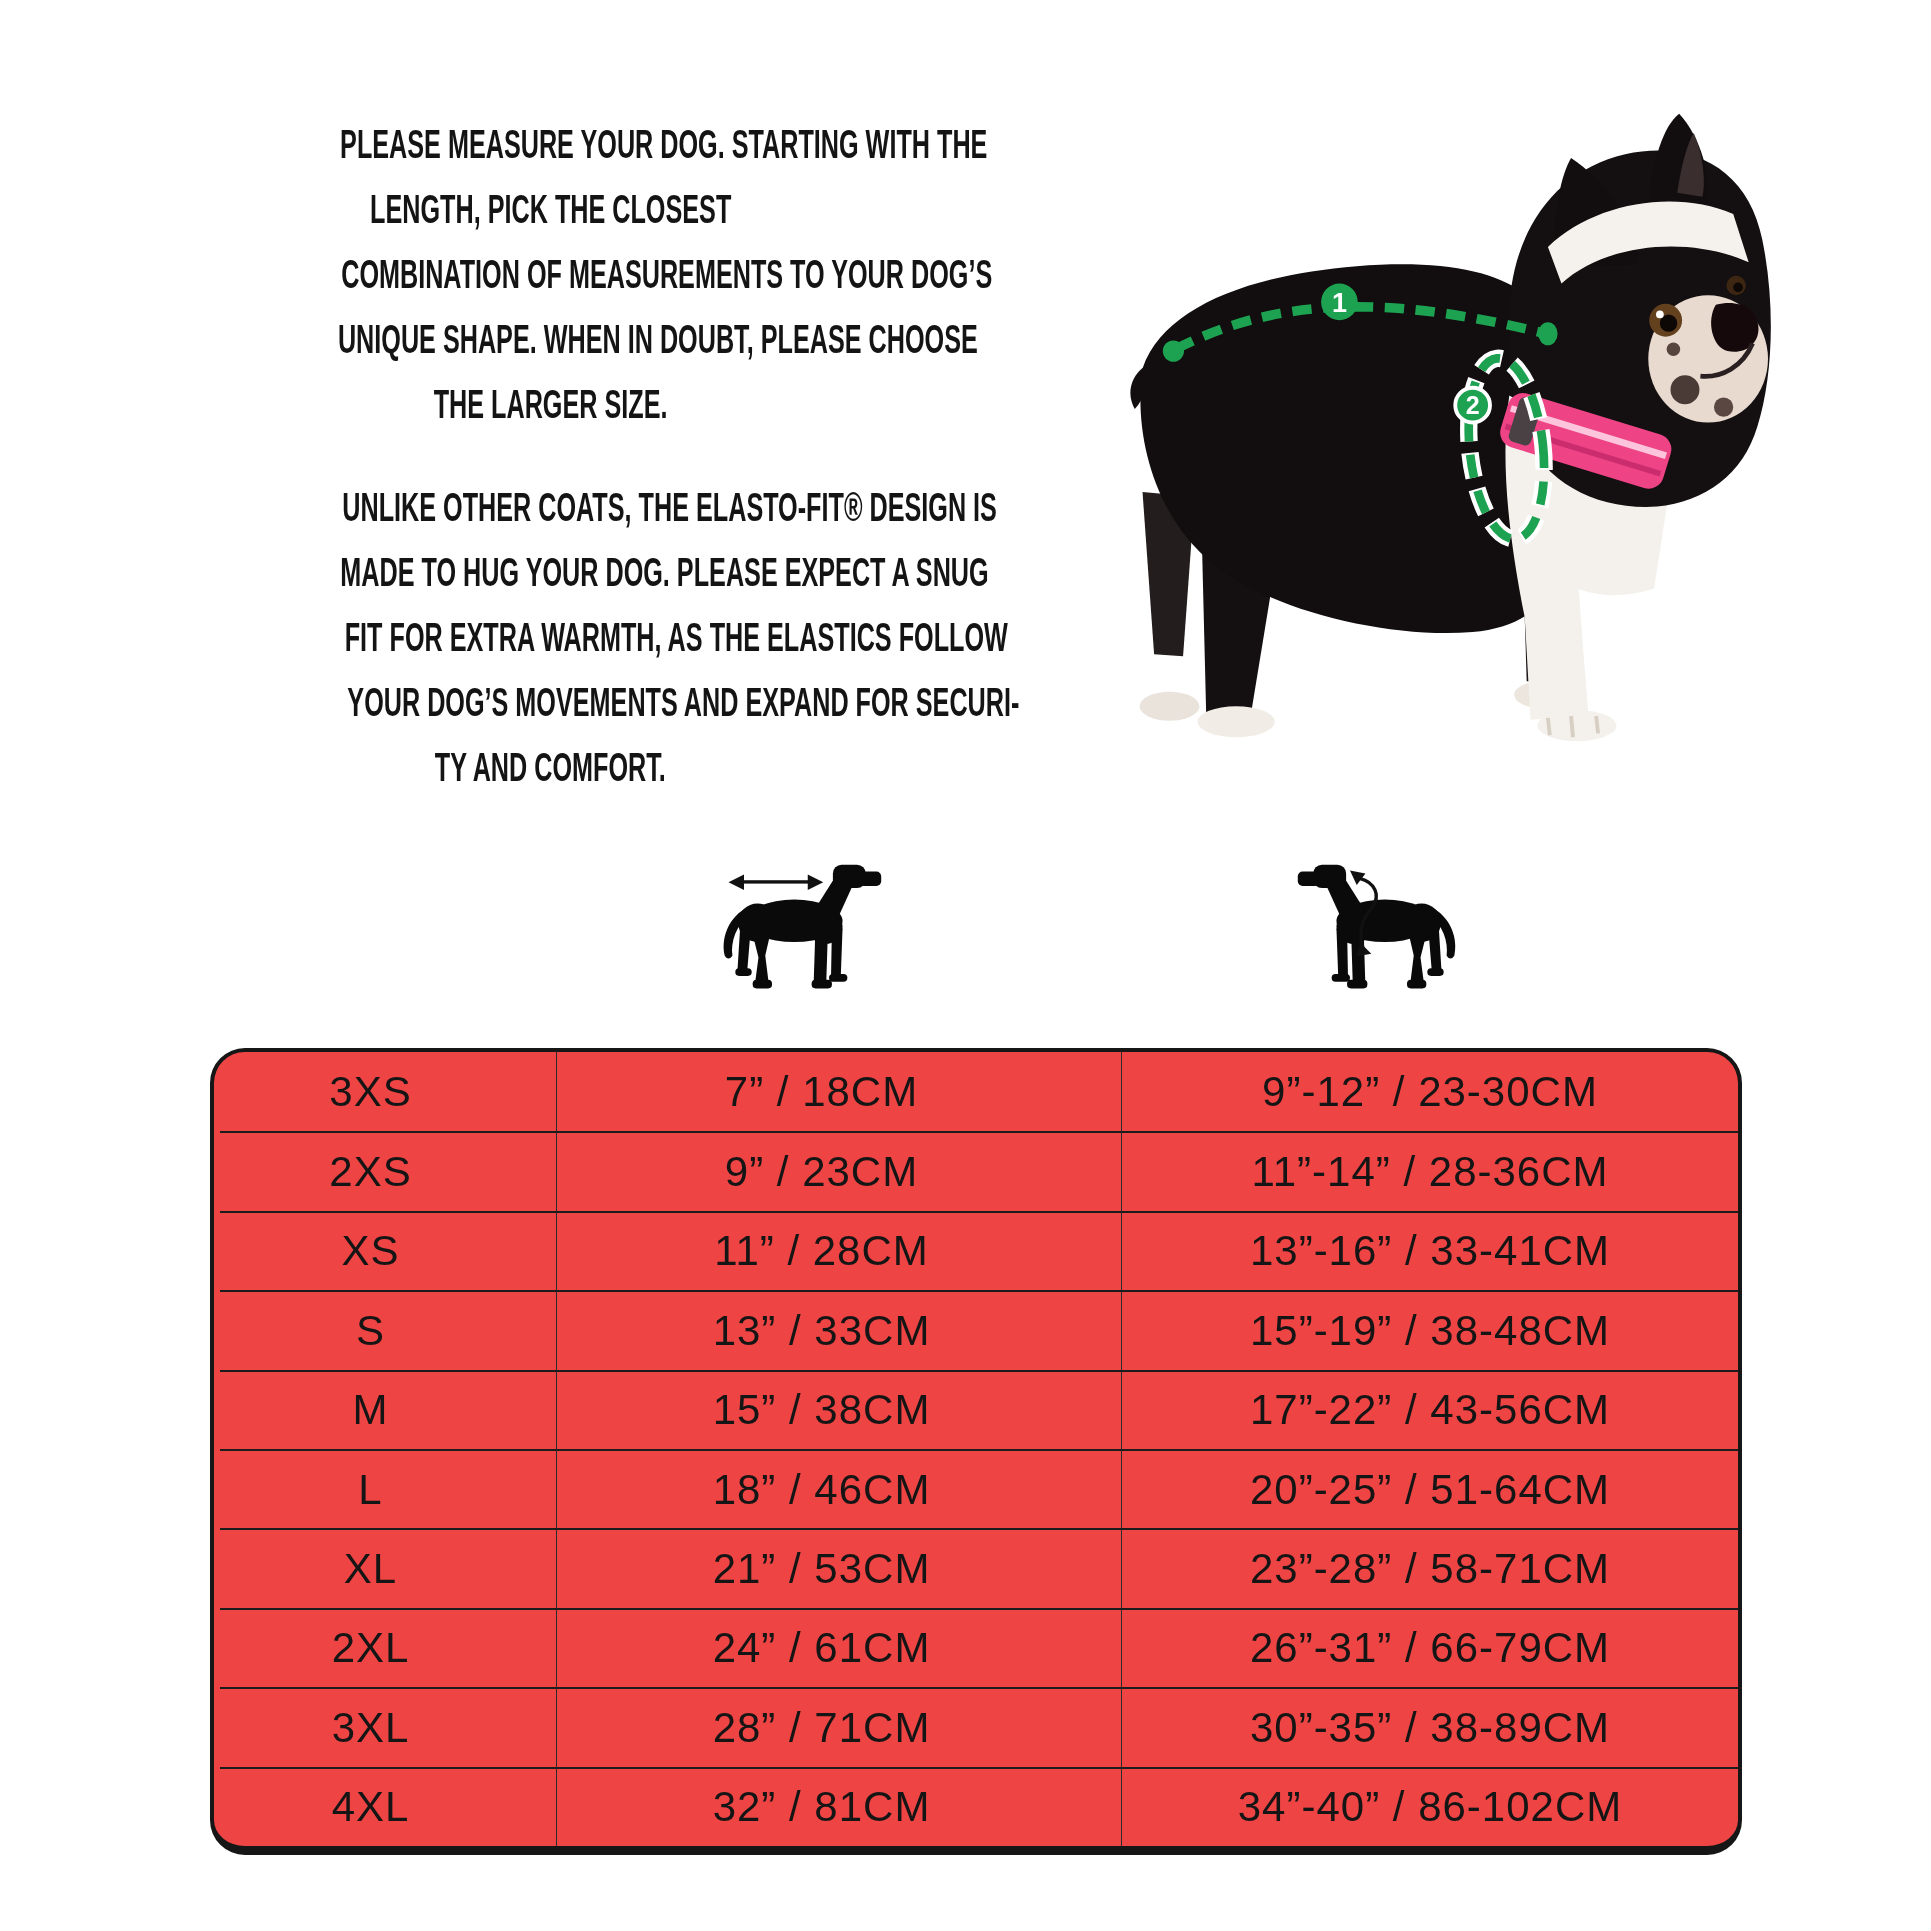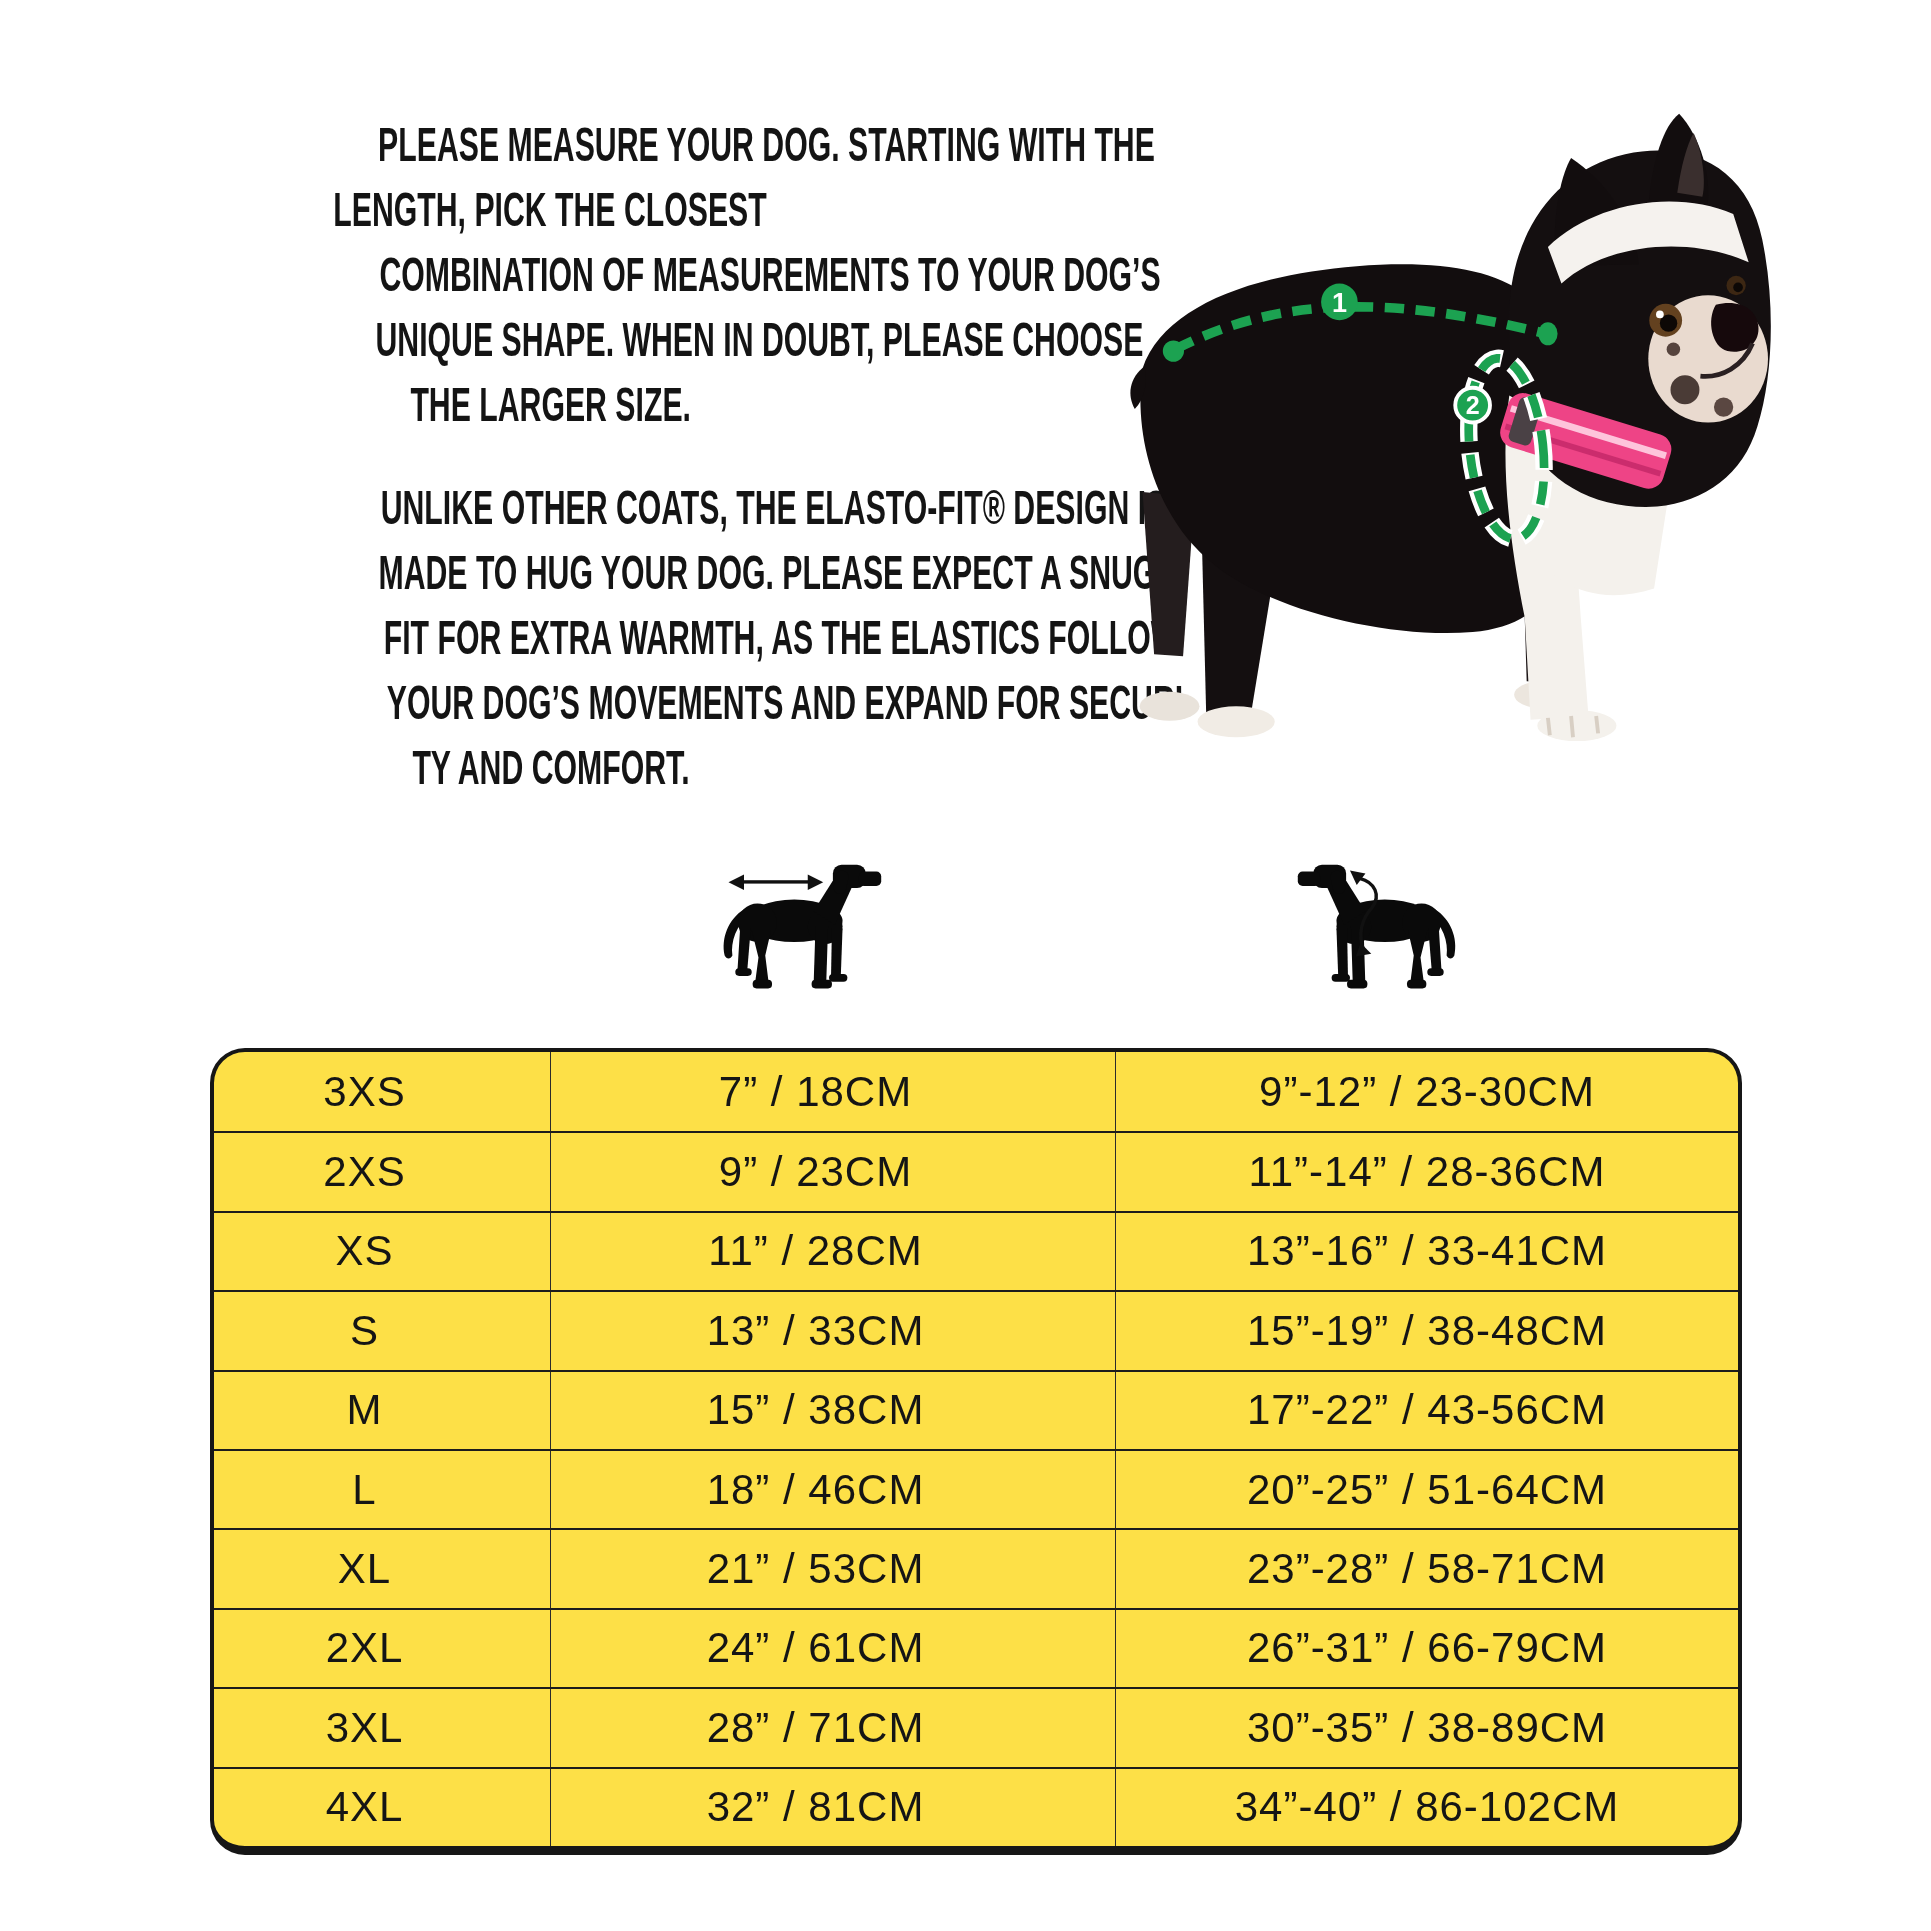--- a/index.html
+++ b/index.html
@@ -7,30 +7,30 @@
     position:relative; width:1931px; height:1931px; background:#ffffff;
     font-family:"Liberation Sans", sans-serif; color:#141414; overflow:hidden;
   }
 
   
   .intro { position:absolute; left:150px; top:0; width:801px; text-align:center; }
   .intro .para { position:absolute; left:0; width:100%; margin:0; }
   .intro .p1 { top:112px; }
   .intro .p2 { top:475px; }
   .intro .line {
-    font-size:48px; line-height:65px; font-weight:bold; white-space:nowrap;
+    font-size:40px; line-height:65px; font-weight:bold; white-space:nowrap;
     letter-spacing:0px;
   }
   .intro .line > span { display:inline-block; transform:scaleX(0.63); transform-origin:50% 50%; }
 
   
   .size-table {
     position:absolute; left:210px; top:1048px; width:1532px; height:807px;
     box-sizing:border-box; border:4.8px solid #161616; border-bottom-width:9.7px;
-    border-radius:35px; overflow:hidden; background:#fde047;
+    border-radius:35px; overflow:hidden; background:#ef4444;padding-left:6px;
   }
   .size-table-grid { display:grid; grid-template-rows:repeat(10,1fr); height:100%; }
   .size-row { display:grid; grid-template-columns:301px 565px 1fr; }
   .size-row + .size-row { border-top:2.9px solid #1c1c1c; }
   .cell {
     display:flex; align-items:center; justify-content:center;
     font-size:42px; letter-spacing:1px; color:#151515; white-space:nowrap;
   }
   .cell + .cell { border-left:1.9px solid #2b2b2b;margin-left:35px; }
 

